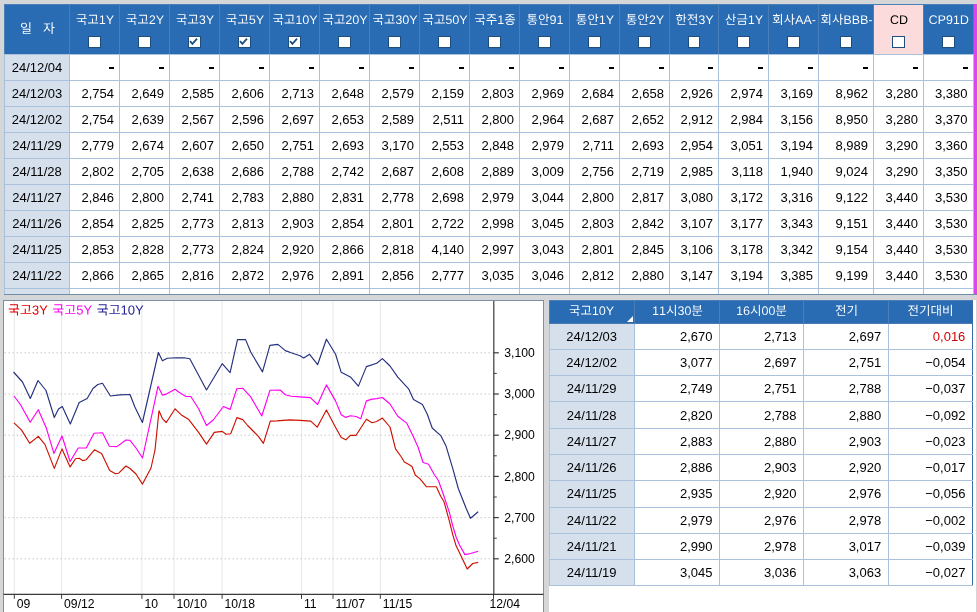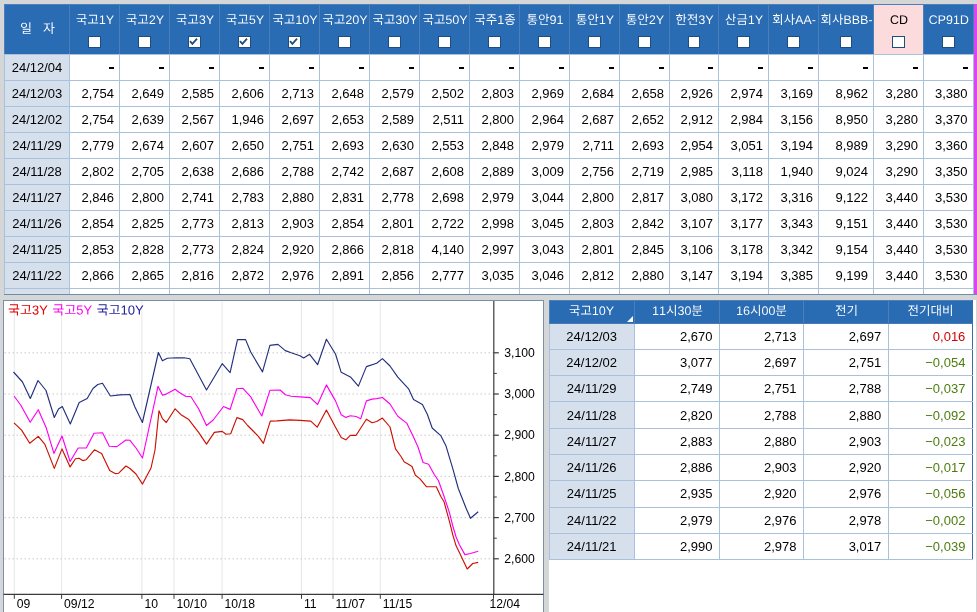--- a/index.html
+++ b/index.html
@@ -13,21 +13,21 @@
 .dash{display:inline-block;width:5px;height:2px;background:#000;vertical-align:middle;margin-bottom:2px;}
 .cb{width:10.5px;height:10.5px;background:#fff;border:1.5px solid #1D4E7E;margin:4.5px auto 0;}
 .cb svg{display:block;margin:-1px 0 0 -1px;}
 #rt{position:absolute;left:548.5px;top:300px;width:427px;height:312px;overflow:hidden;background:#fff;}
 #t2 th{background:#2A6CB4;border:1px solid #4B7FB9;border-bottom:1px solid #4A7AB0;font-size:12.5px;color:#fff;height:21.5px;padding:0;font-weight:normal;}
 #t2 tr td:last-child{border-right:1.5px solid #3A6EA8;}
 #t2 tr.hd th:last-child{border-right:1.5px solid #3A6EA8;}
 #t2 td{border:1px solid #A9C1DA;background:#fff;font-size:13px;color:#000;text-align:right;
 padding:0 7px 0 16px;height:25.3px;white-space:nowrap;}
 #t2 td.p{color:#D20000;}
-#t2 td.n{color:#4d7c0f;}
+#t2 td.n{color:#000000;}
 .tri{position:absolute;right:1px;bottom:1px;}
 #chpan{position:absolute;left:3px;top:299.5px;width:539px;height:312.5px;background:#fff;
 border:1.5px solid #7B90A5;border-bottom:none;}
 #cht{position:absolute;left:0;top:0;}
 #cht text{font-family:"Liberation Sans",sans-serif;}
 </style></head>
 <body>
 <div id="chpan"></div>
 <div id="tt">
     <table id="t1">
@@ -302,38 +302,38 @@
         </tr>
         <tr>
           <td class="dt">24/12/03</td>
           <td>2,754</td>
           <td>2,649</td>
           <td>2,585</td>
           <td>2,606</td>
           <td>2,713</td>
           <td>2,648</td>
           <td>2,579</td>
-          <td>2,502</td>
+          <td>2,159</td>
           <td>2,803</td>
           <td>2,969</td>
           <td>2,684</td>
           <td>2,658</td>
           <td>2,926</td>
           <td>2,974</td>
           <td>3,169</td>
           <td>8,962</td>
           <td>3,280</td>
           <td>3,380</td>
         </tr>
         <tr>
           <td class="dt">24/12/02</td>
           <td>2,754</td>
           <td>2,639</td>
           <td>2,567</td>
-          <td>1,946</td>
+          <td>2,596</td>
           <td>2,697</td>
           <td>2,653</td>
           <td>2,589</td>
           <td>2,511</td>
           <td>2,800</td>
           <td>2,964</td>
           <td>2,687</td>
           <td>2,652</td>
           <td>2,912</td>
           <td>2,984</td>
@@ -343,21 +343,21 @@
           <td>3,370</td>
         </tr>
         <tr>
           <td class="dt">24/11/29</td>
           <td>2,779</td>
           <td>2,674</td>
           <td>2,607</td>
           <td>2,650</td>
           <td>2,751</td>
           <td>2,693</td>
-          <td>2,630</td>
+          <td>3,170</td>
           <td>2,553</td>
           <td>2,848</td>
           <td>2,979</td>
           <td>2,711</td>
           <td>2,693</td>
           <td>2,954</td>
           <td>3,051</td>
           <td>3,194</td>
           <td>8,989</td>
           <td>3,290</td>
@@ -604,20 +604,27 @@
           <td>2,976</td>
           <td>2,978</td>
           <td class="n">−0,002</td>
         </tr>
         <tr>
           <td class="dt">24/11/21</td>
           <td>2,990</td>
           <td>2,978</td>
           <td>3,017</td>
           <td class="n">−0,039</td>
+        </tr>
+        <tr>
+          <td class="dt">24/11/19</td>
+          <td>3,045</td>
+          <td>3,036</td>
+          <td>3,063</td>
+          <td class="n">−0,027</td>
         </tr>
       </tbody>
     </table>
   </div>
 <svg id="cht" width="977" height="612" viewBox="0 0 977 612">
     <line x1="14.3" y1="301.0" x2="14.3" y2="594.3" stroke="#E7E7E7" stroke-width="1"></line>
     <line x1="61.6" y1="301.0" x2="61.6" y2="594.3" stroke="#E7E7E7" stroke-width="1"></line>
     <line x1="141.9" y1="301.0" x2="141.9" y2="594.3" stroke="#E7E7E7" stroke-width="1"></line>
     <line x1="174.0" y1="301.0" x2="174.0" y2="594.3" stroke="#E7E7E7" stroke-width="1"></line>
     <line x1="222.1" y1="301.0" x2="222.1" y2="594.3" stroke="#E7E7E7" stroke-width="1"></line>

